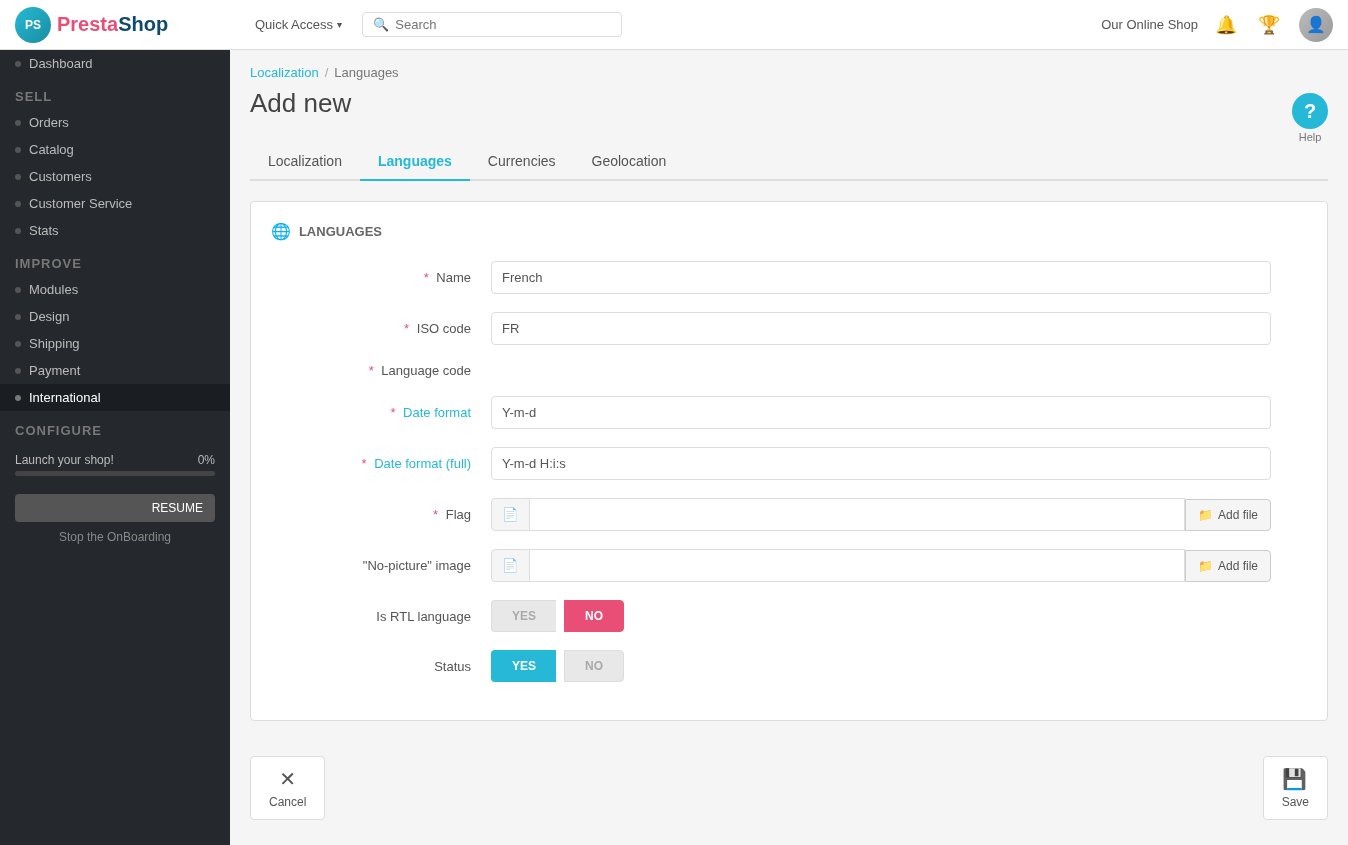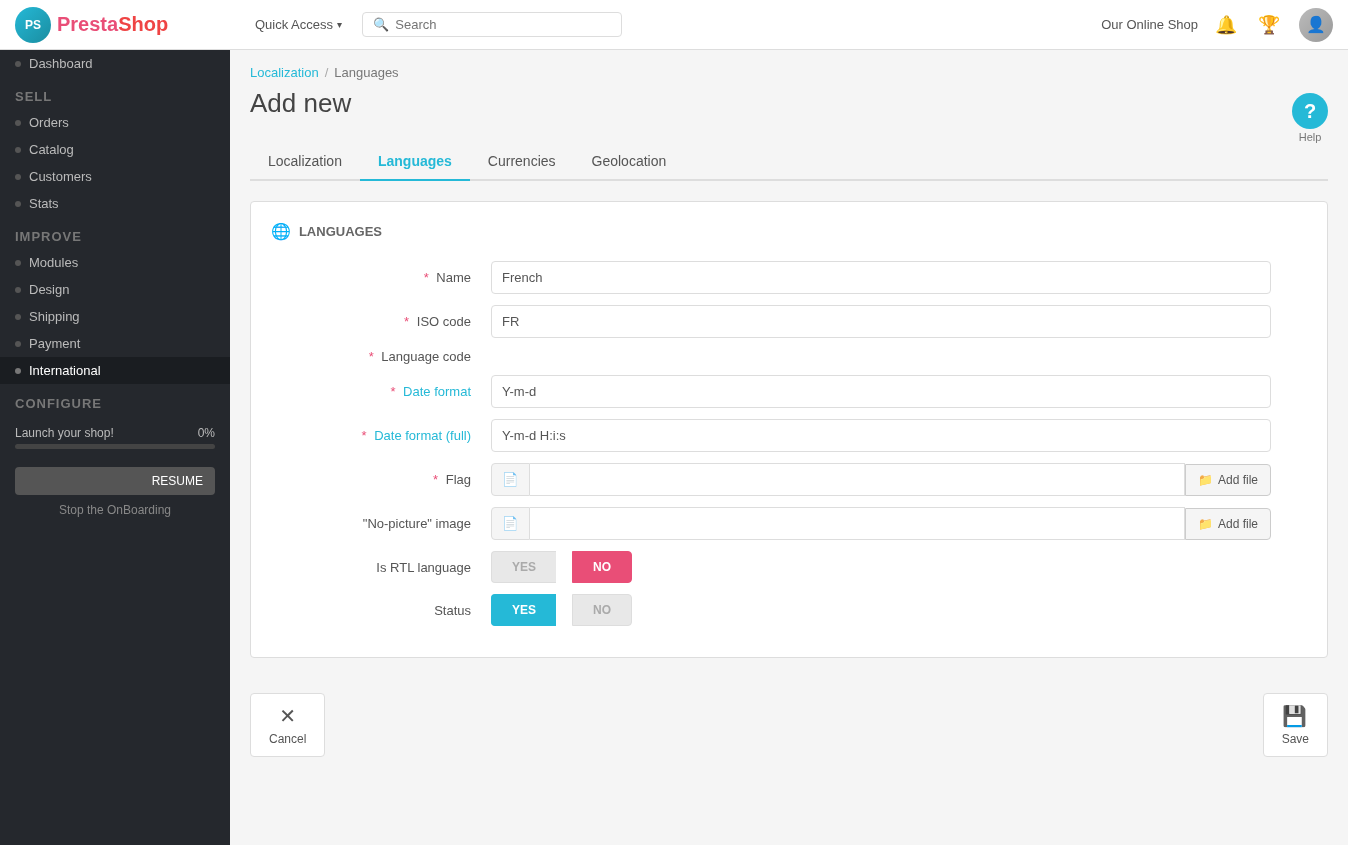--- a/index.html
+++ b/index.html
@@ -51,54 +51,54 @@
     
     .tabs { display: flex; gap: 0; border-bottom: 2px solid #ddd; margin-bottom: 20px; }
     .tab { padding: 10px 18px; font-size: 14px; color: #555; cursor: pointer; border-bottom: 2px solid transparent; margin-bottom: -2px; text-decoration: none; }
     .tab.active { color: #25b9d7; border-bottom-color: #25b9d7; font-weight: 600; }
 
     
     .card { background: #fff; border: 1px solid #ddd; border-radius: 4px; padding: 20px; margin-bottom: 20px; }
     .card-header { display: flex; align-items: center; gap: 8px; font-size: 13px; color: #666; font-weight: bold; text-transform: uppercase; margin-bottom: 20px; }
 
     
-    .form-row { display: flex; align-items: center; margin-bottom: 11px; }
+    .form-row { display: flex; align-items: center; margin-bottom: 18px; }
     .form-label { width: 220px; text-align: right; padding-right: 20px; font-size: 13px; color: #555; flex-shrink: 0; }
     .form-label .required { color: #e94e77; margin-right: 4px; }
     .form-label .blue { color: #25b9d7; }
     .form-control { flex: 1; border: 1px solid #ddd; border-radius: 4px; padding: 8px 10px; font-size: 13px; color: #555; outline: none; background: #fff; max-width: 780px; }
 
     
     .file-input-group { display: flex; align-items: center; gap: 0; flex: 1; max-width: 780px; }
     .file-icon-btn { border: 1px solid #ddd; background: #f5f5f5; padding: 8px 10px; cursor: pointer; border-radius: 4px 0 0 4px; color: #555; }
     .file-text-input { flex: 1; border: 1px solid #ddd; border-left: none; padding: 8px 10px; font-size: 13px; color: #999; outline: none; background: #fff; }
     .file-add-btn { border: 1px solid #ccc; background: #f5f5f5; padding: 8px 12px; cursor: pointer; font-size: 12px; color: #555; border-radius: 0 4px 4px 0; display: flex; align-items: center; gap: 5px; white-space: nowrap; }
 
     
-    .toggle-group { display: flex; gap: 16px; }
+    .toggle-group { display: flex; gap: 8px; }
     .toggle-btn { padding: 8px 20px; border: 1px solid #ddd; cursor: pointer; font-size: 12px; font-weight: bold; text-transform: uppercase; }
     .toggle-btn.yes-inactive { background: #e8e8e8; color: #aaa; border-radius: 4px 0 0 4px; border-right: none; }
     .toggle-btn.no-active { background: #e94e77; color: #fff; border-color: #e94e77; border-radius: 0 4px 4px 0; }
     .toggle-btn.yes-active { background: #25b9d7; color: #fff; border-color: #25b9d7; border-radius: 4px 0 0 4px; border-right: none; }
     .toggle-btn.no-inactive { background: #e8e8e8; color: #aaa; border-radius: 0 4px 4px 0; }
 
     
     .action-bar { display: flex; justify-content: space-between; padding: 15px 0; }
     .btn-cancel { display: flex; flex-direction: column; align-items: center; gap: 4px; background: #fff; border: 1px solid #ddd; border-radius: 4px; padding: 10px 18px; cursor: pointer; font-size: 12px; color: #555; }
     .btn-save { display: flex; flex-direction: column; align-items: center; gap: 4px; background: #fff; border: 1px solid #ddd; border-radius: 4px; padding: 10px 18px; cursor: pointer; font-size: 12px; color: #555; }
     .btn-icon { font-size: 20px; color: #555; }
   </style>
 </head>
 <body>
 
 <div class="topbar">
   <div class="logo-area">
     <div class="logo-icon">PS</div>
     <div class="logo-text">
-      <span>Presta</span><span style="color:#ef4444">Shop</span>
+      <span>Presta</span><span style="color:#0c4a6e">Shop</span>
     </div>
   </div>
   <div class="quick-access">
     <span>Quick Access</span>
     <span class="arrow">▾</span>
   </div>
   <div class="search-area">
     <span style="color:#999;font-size:13px;">🔍</span>
     <input type="text" placeholder="Search" style="">
   </div>
@@ -126,20 +126,24 @@
       <span class="dot"></span>
       <span>Orders</span>
     </div>
     <div class="sidebar-item">
       <span class="dot"></span>
       <span>Catalog</span>
     </div>
     <div class="sidebar-item">
       <span class="dot"></span>
       <span>Customers</span>
+    </div>
+    <div class="sidebar-item">
+      <span class="dot"></span>
+      <span>Customer Service</span>
     </div>
     <div class="sidebar-item">
       <span class="dot"></span>
       <span>Stats</span>
     </div>
 
     <div class="sidebar-section-label">IMPROVE</div>
 
     <div class="sidebar-item">
       <span class="dot"></span>

